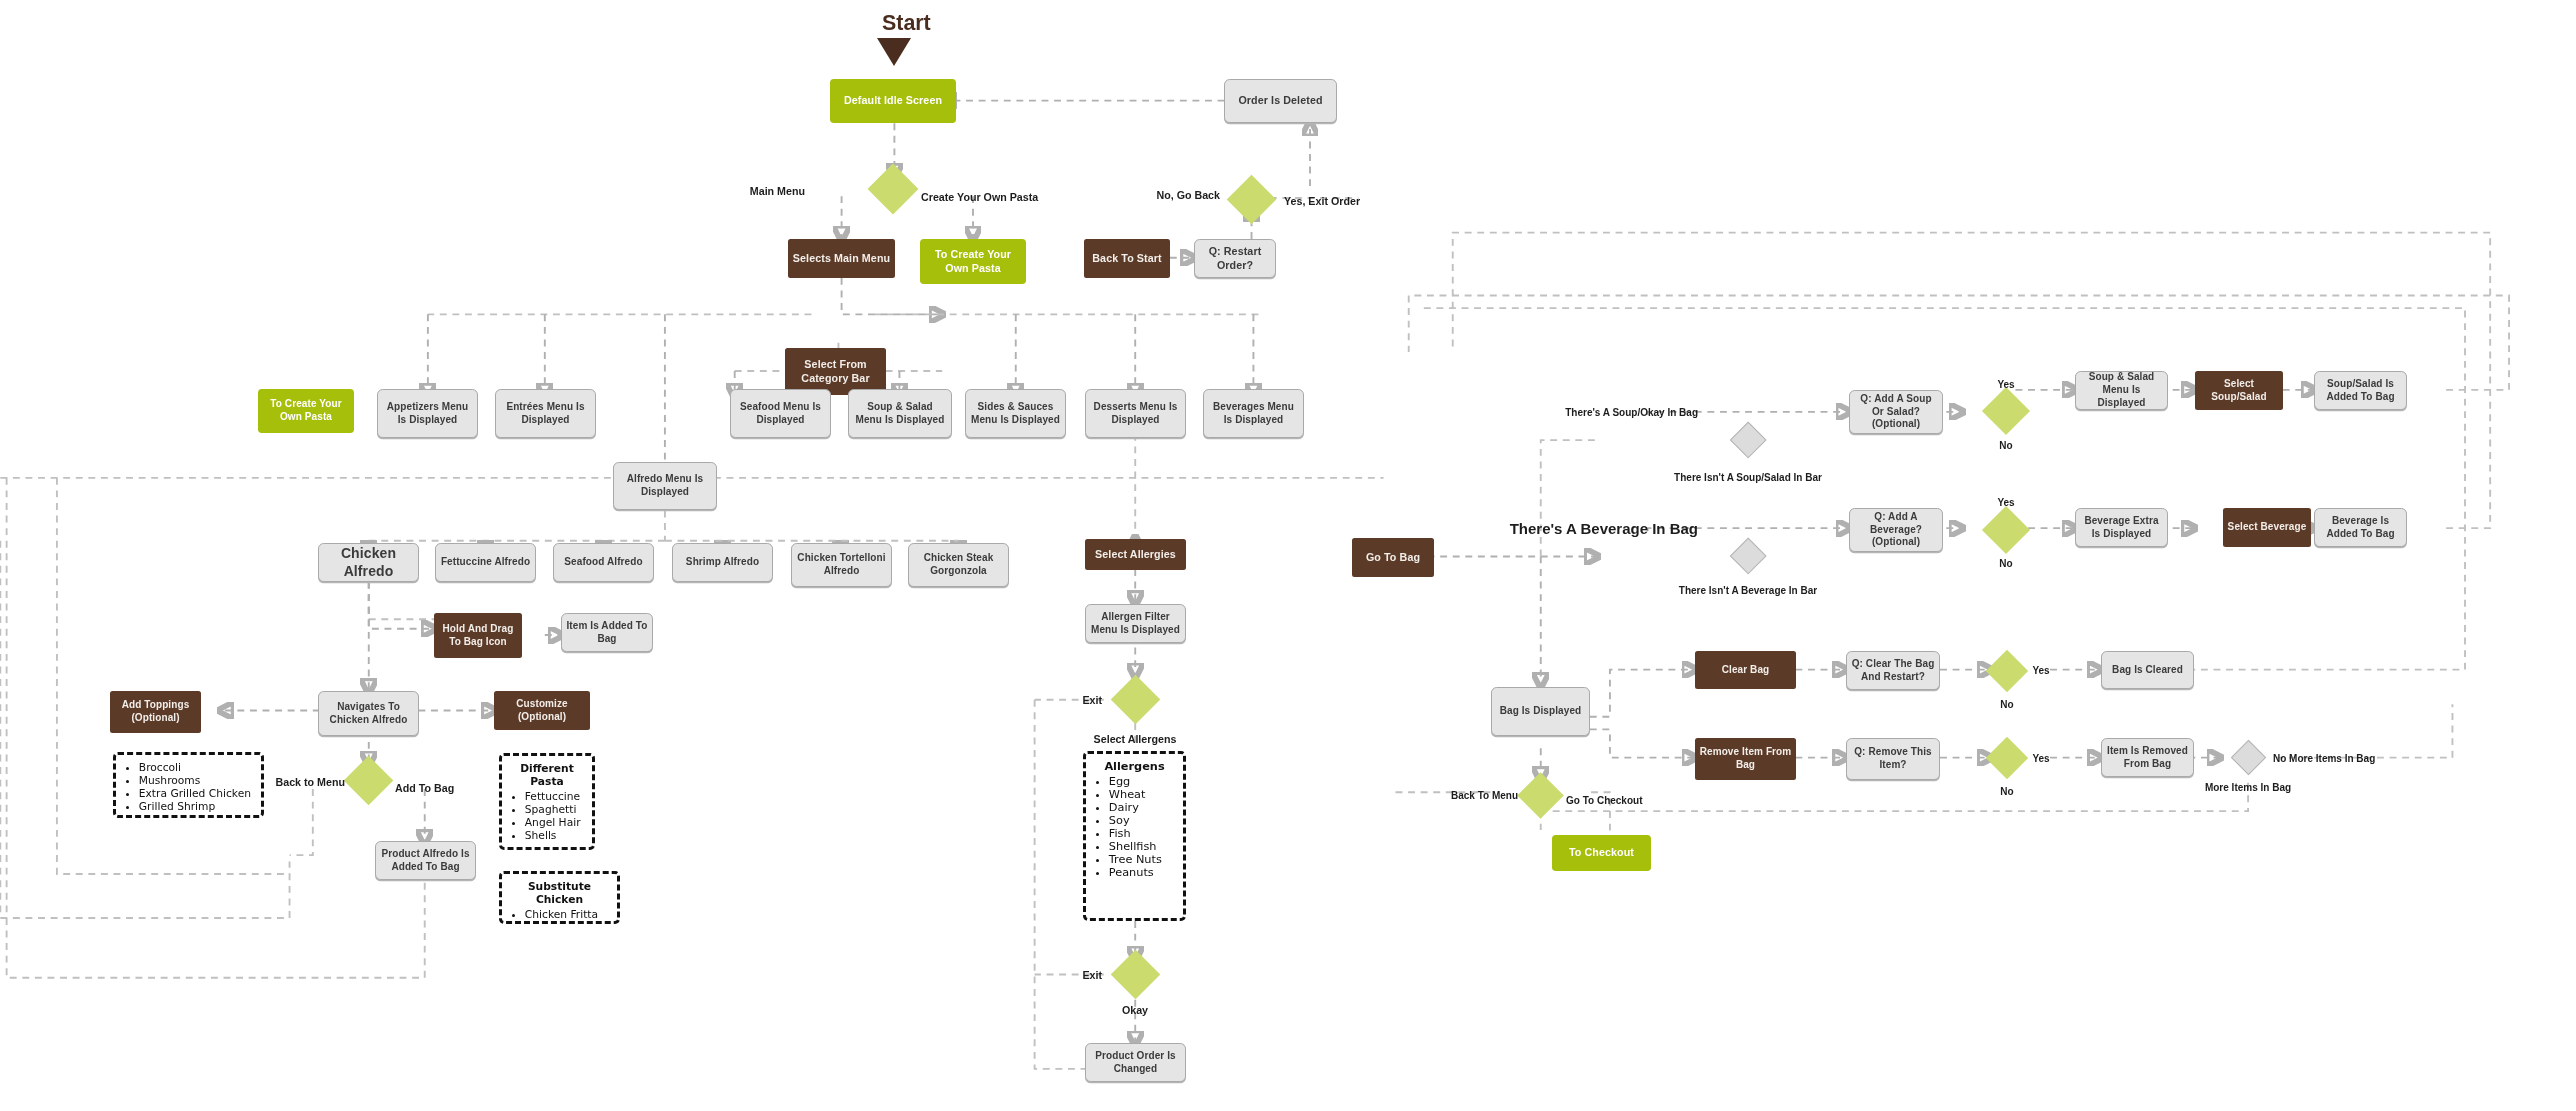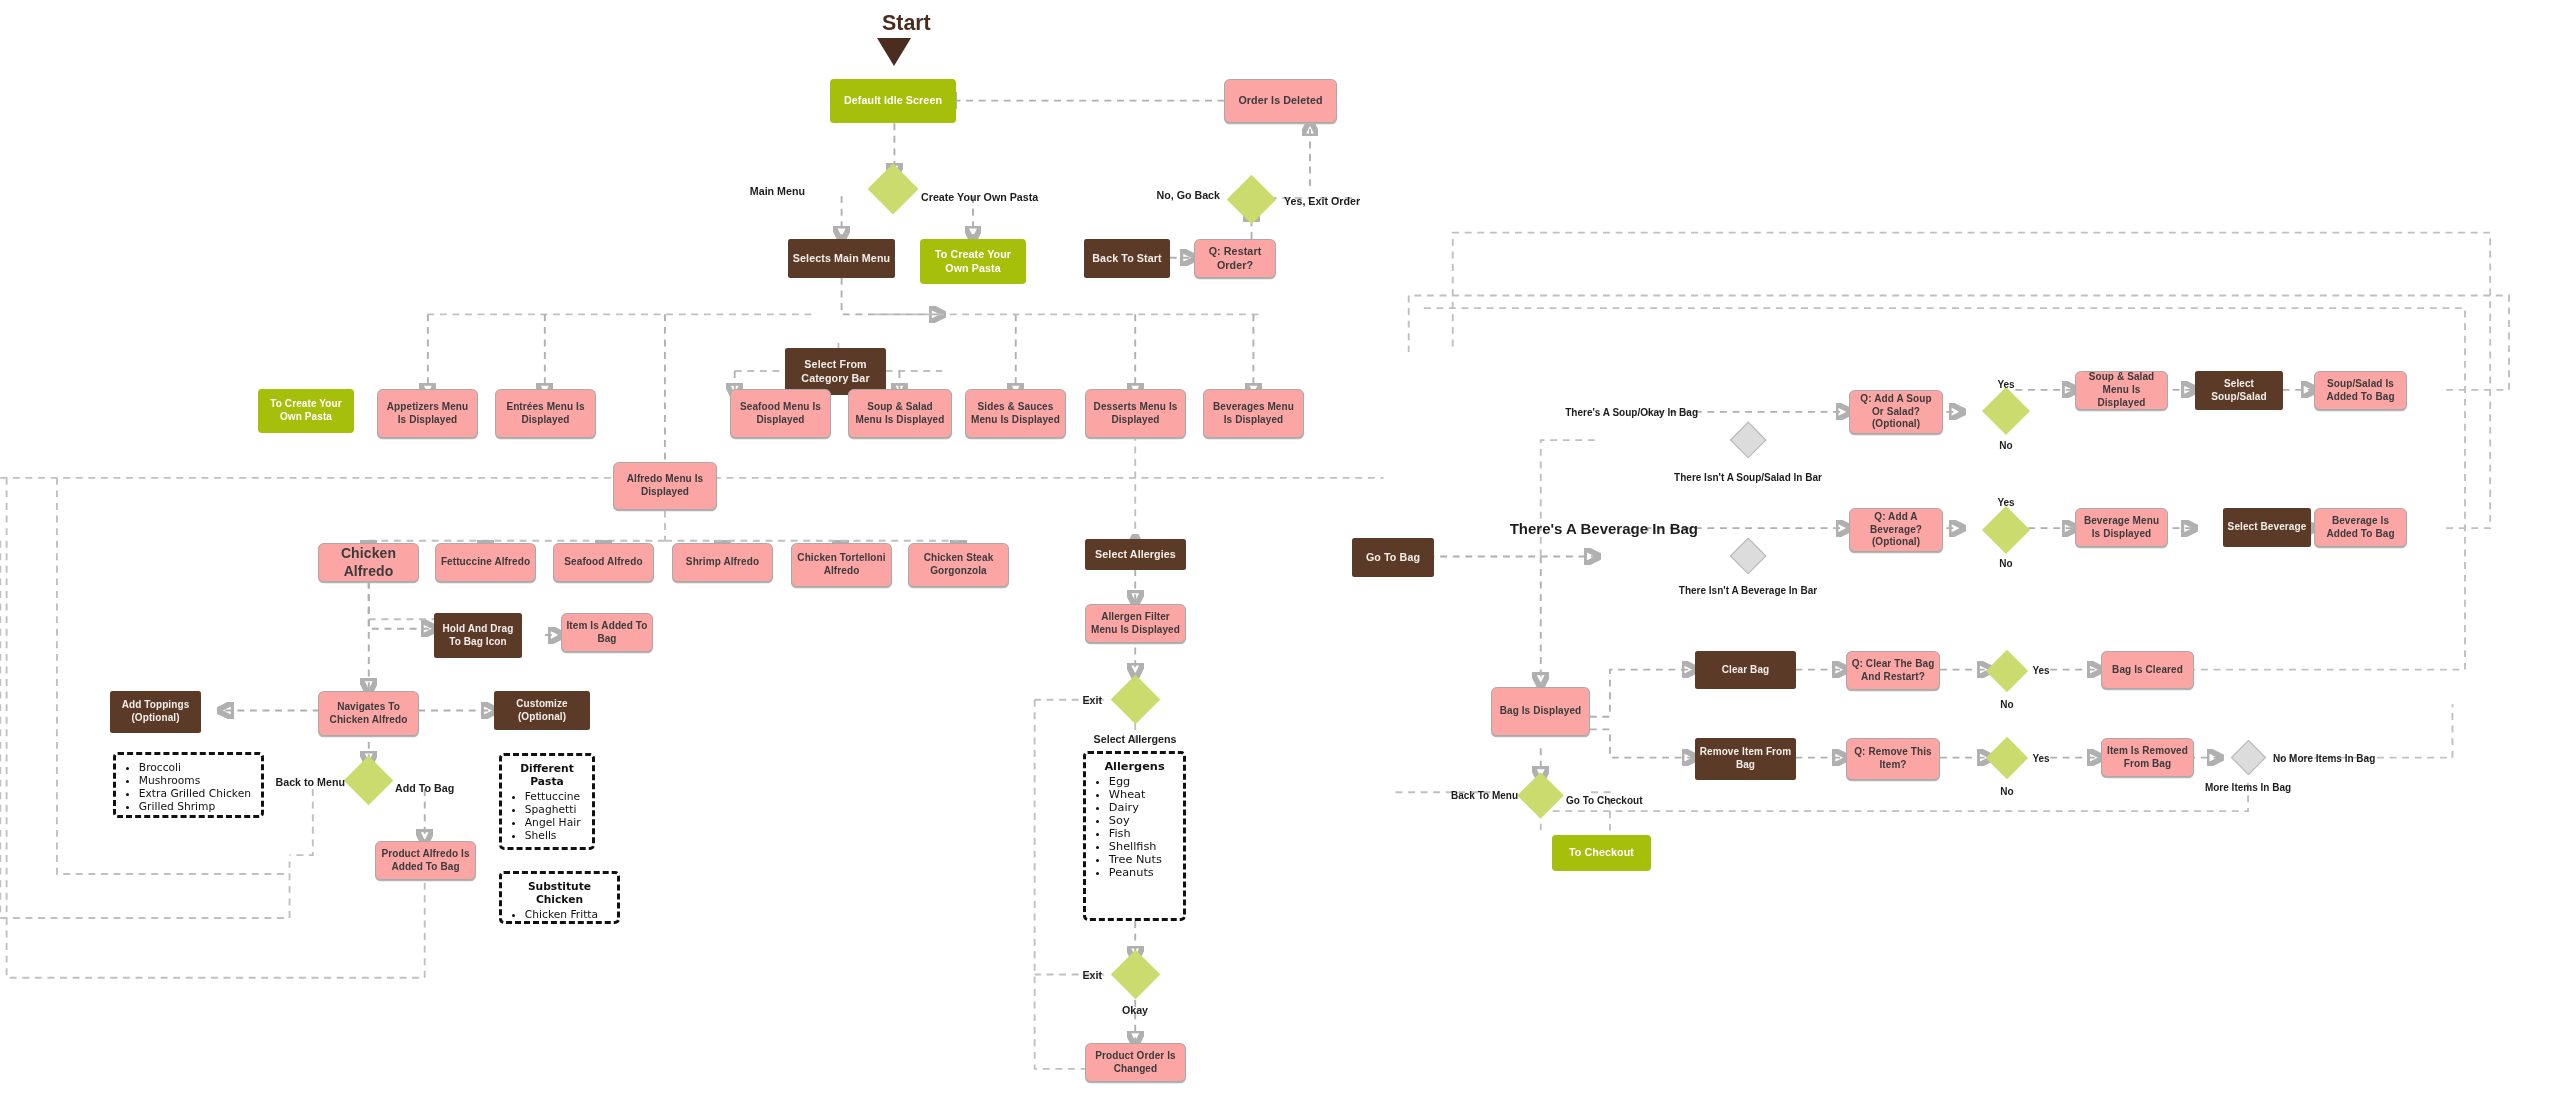--- a/index.html
+++ b/index.html
@@ -11,21 +11,21 @@
     position:absolute;
     box-sizing:border-box;
     display:flex;align-items:center;justify-content:center;
     text-align:center;
     line-height:1.28;
     font-weight:bold;
     letter-spacing:0.1px;
     padding:2.5px 3.8px;
   }
   .grey{
-    background:#fca5a5;
+    background:#e5e5e5;
     border:1.3px solid #a9a9a9;
     border-radius:5.7px;
     color:#3b3b3b;
     box-shadow:0 1.3px 0 0 #b5b5b5;
   }
   .brown{
     background:#5c3a28;
     border:none;
     border-radius:2.5px;
     color:#f2eee9;
@@ -356,21 +356,21 @@
   <div class="diamond dgrey" style="left:1735px;top:543px;width:26.4px;height:26.4px;"></div>
   <div class="elabel" style="left:1698px;top:528px;font-size:15px;transform:translate(-100%,-50%);">There's A Beverage In Bag</div>
   <div class="elabel" style="left:1748px;top:590px;font-size:10px;transform:translate(-50%,-50%);">There Isn't A Beverage In Bar</div>
 
   <div class="node grey" style="left:1849px;top:508px;width:94px;height:44px;font-size:10px;">Q: Add A Beverage? (Optional)</div>
 
   <div class="diamond dgreen" style="left:1989px;top:513px;width:34px;height:34px;"></div>
   <div class="elabel" style="left:2006px;top:508px;font-size:10px;transform:translate(-50%,-100%);">Yes</div>
   <div class="elabel" style="left:2006px;top:558px;font-size:10px;transform:translate(-50%,0);">No</div>
 
-  <div class="node grey" style="left:2075px;top:508px;width:93px;height:39px;font-size:10px;">Beverage Menu Is Displayed</div>
+  <div class="node grey" style="left:2075px;top:508px;width:93px;height:39px;font-size:10px;">Beverage Extra Is Displayed</div>
 
   <div class="node brown" style="left:2195px;top:508px;width:88px;height:39px;font-size:10px;margin-left:28px;">Select Beverage</div>
 
   <div class="node grey" style="left:2314px;top:508px;width:93px;height:39px;font-size:10px;">Beverage Is Added To Bag</div>
 
   <div class="node brown" style="left:1695px;top:651px;width:101px;height:38px;font-size:10px;">Clear Bag</div>
 
   <div class="node grey" style="left:1846px;top:651px;width:94px;height:39px;font-size:10px;">Q: Clear The Bag And Restart?</div>
 
   <div class="diamond dgreen" style="left:1992px;top:656px;width:30px;height:30px;"></div>

